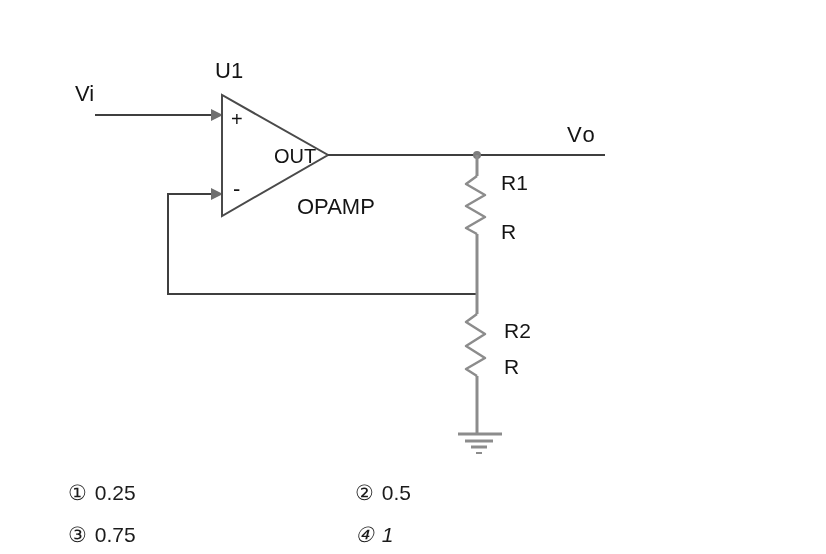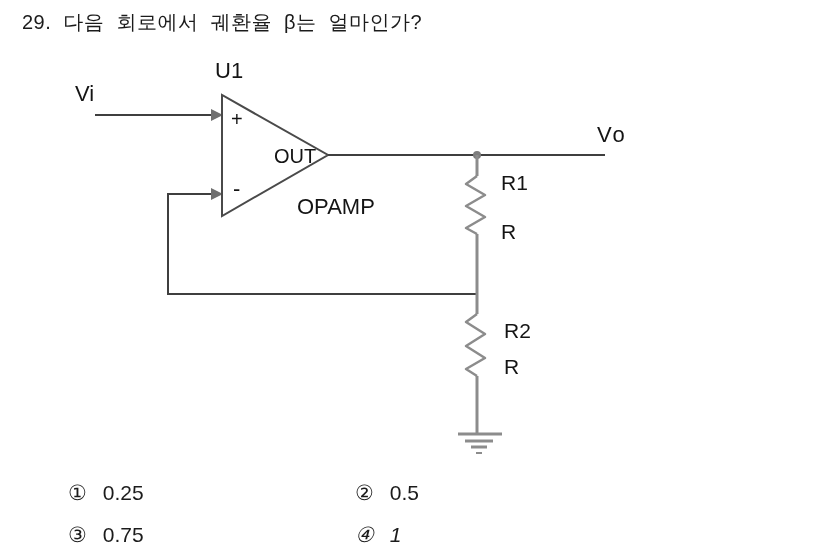--- a/index.html
+++ b/index.html
@@ -33,29 +33,28 @@
   .fs21 { font-size: 21px; }
   .fs20 { font-size: 20px; }
   .vo-spacing { letter-spacing: 2px; }
   .option-row {
     position: absolute;
     font-size: 21px;
     color: #1b1b1b;
     white-space: nowrap;
   }
   .option-marker { display: inline-block; }
-  .option-value { display: inline-block; margin-left: 16px; }
+  .option-value { display: inline-block; margin-left: 8px; }
   svg#circuit { position: absolute; left: 0; top: 0; }
 </style>
 </head>
 <body>
 
 <div id="page">
 
-  <div class="abs q-text">29. 다음 회로에서 궤환율 β는 얼마인가?</div>
 
   <svg id="circuit" width="826" height="554" viewBox="0 0 826 554">
 
     <g>
       <line x1="95" y1="115" x2="213" y2="115" stroke="#3f3f3f" stroke-width="2"></line>
       <polygon points="211,109 211,121 223,115" fill="#6f6f6f"></polygon>
     </g>
 
     <g>
       <line x1="478" y1="294" x2="167" y2="294" stroke="#3f3f3f" stroke-width="2"></line>
@@ -94,21 +93,21 @@
   <div class="clabel fs22" style="left:75px; top:83px;">Vi</div>
 
   <div class="clabel fs20" style="left:231px; top:109px;">+</div>
 
   <div class="clabel fs20" style="left:247px; top:146px;margin-left:27px;">OUT</div>
 
   <div class="clabel fs22" style="left:233px; top:178px;">-</div>
 
   <div class="clabel fs22" style="left:285px; top:196px;margin-left:12px;">OPAMP</div>
 
-  <div class="clabel fs22 vo-spacing" style="left:597px; top:124px;text-align:center;">Vo</div>
+  <div class="clabel fs22 vo-spacing" style="left:567px; top:124px;text-align:center;">Vo</div>
 
   <div class="clabel fs21" style="left:501px; top:172px;">R1</div>
 
   <div class="clabel fs21" style="left:501px; top:221px;">R</div>
 
   <div class="clabel fs21" style="left:504px; top:320px;text-align:right;">R2</div>
 
   <div class="clabel fs21" style="left:504px; top:356px;">R</div>
 
   <div class="option-row" style="left:68px; top:481px;">

